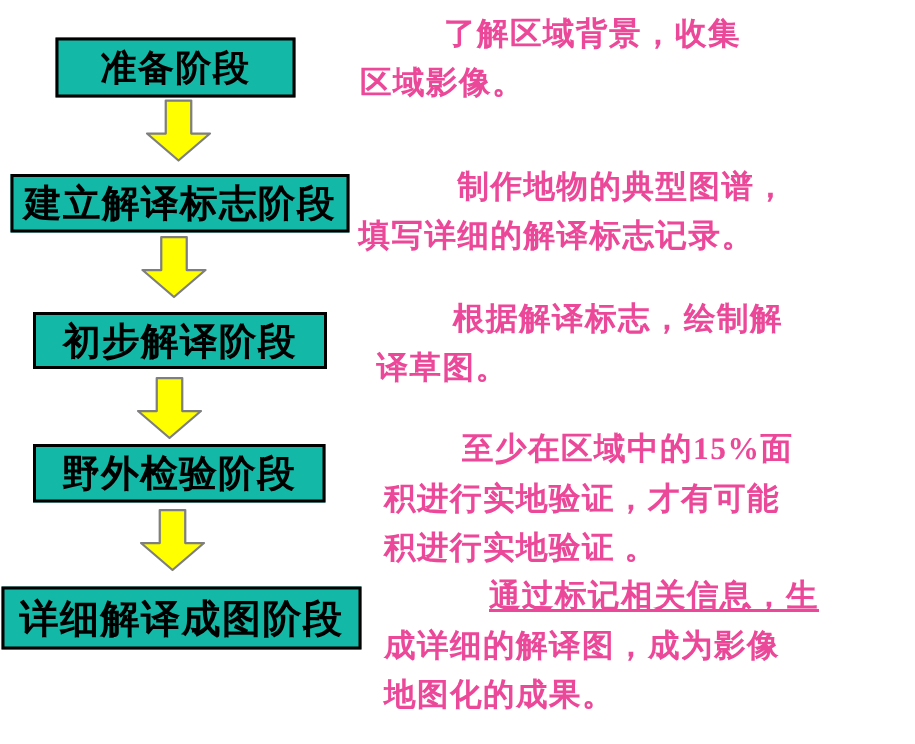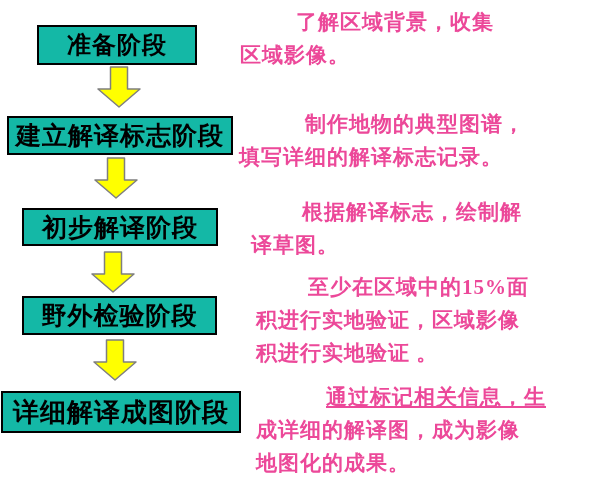--- a/index.html
+++ b/index.html
@@ -65,21 +65,21 @@
   }
   .para .ln { display: block; white-space: nowrap; }
   .p1 { left: 240px; top: 6px;   width: 366px; }
   .p2 { left: 239px; top: 108px; width: 367px; }
   .p3 { left: 251px; top: 196px; width: 355px; }
   .p4 { left: 256px; top: 271px; width: 350px; }
   .p5 { left: 256px; top: 381px; width: 350px; }
   .p1 .ln:first-child { padding-left: 56px; }
   .p2 .ln:first-child { padding-left: 66px; }
   .p3 .ln:first-child { padding-left: 51px; }
-  .p4 .ln:first-child { padding-left: 52px; }
+  .p4 .ln:first-child { padding-left: 52px; margin-top: 12px; }
   .p5 .ln:first-child { padding-left: 70px; text-decoration: underline; }
 </style>
 </head>
 <body>
 
 <div class="canvas">
 
   <div class="stage-box box1">
     <span>准备阶段</span>
   </div>
@@ -116,21 +116,21 @@
   <div class="para p2">
     <span class="ln">制作地物的典型图谱，</span>
     <span class="ln">填写详细的解译标志记录。</span>
   </div>
   <div class="para p3">
     <span class="ln">根据解译标志，绘制解</span>
     <span class="ln">译草图。</span>
   </div>
   <div class="para p4">
     <span class="ln">至少在区域中的15%面</span>
-    <span class="ln">积进行实地验证，区域影像</span>
+    <span class="ln">积进行实地验证，才有可能</span>
     <span class="ln">积进行实地验证 。</span>
   </div>
   <div class="para p5">
     <span class="ln">通过标记相关信息，生</span>
     <span class="ln">成详细的解译图，成为影像</span>
     <span class="ln">地图化的成果。</span>
   </div>
 
 </div>
 

